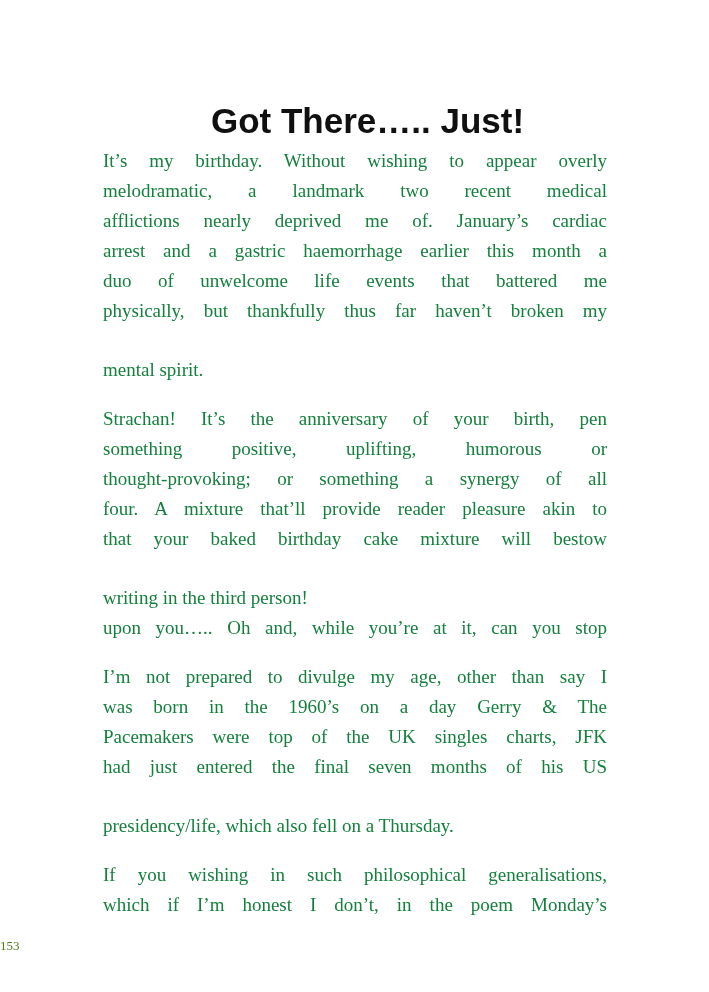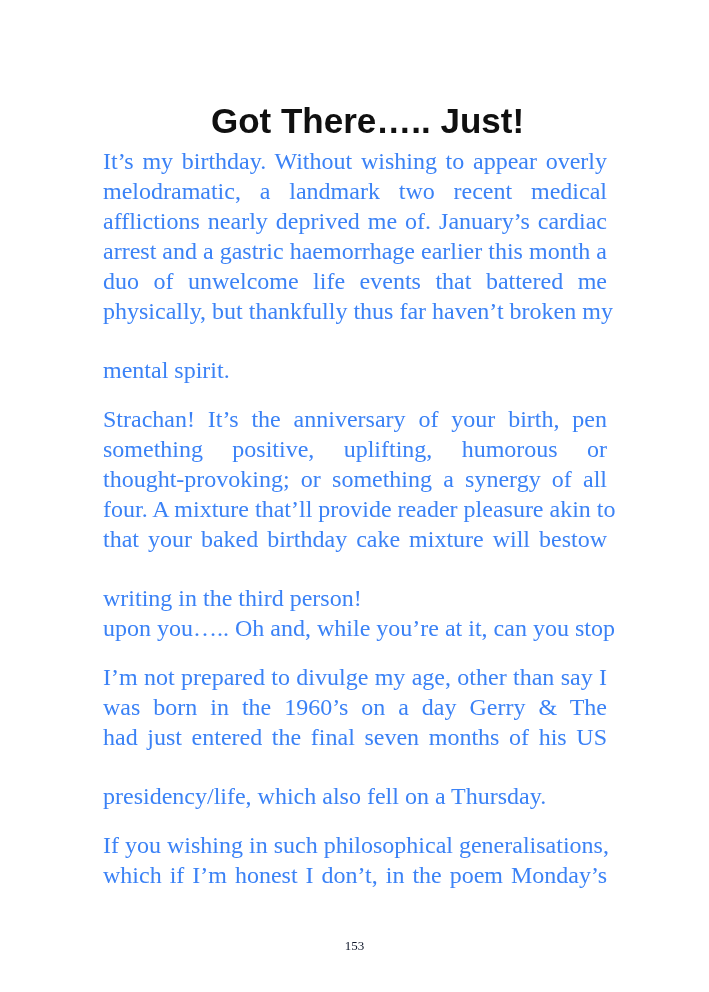--- a/index.html
+++ b/index.html
@@ -31,22 +31,22 @@
     line-height: 44px;
     color: #101010;
     letter-spacing: 0px;
     padding-left: 26px;
   }
   .content {
     position: absolute;
     top: 146px;
     left: 103px;
     width: 504px;
-    color: #3b82f6;
-    font-size: 24px;
+    color: #15803d;
+    font-size: 19px;
   }
   .para {
     margin: 0 0 19px 0;
   }
   .para:last-child {
     margin-bottom: 0;
   }
   .line {
     display: block;
     height: 30px;
@@ -57,24 +57,24 @@
   }
   .line.last {
     text-align-last: left;
     margin-top: 29px;
   }
   .page-number {
     position: absolute;
     top: 938px;
     left: 0;
     right: 0;
-    text-align: center;
+    text-align: left;
     font-family: "Liberation Serif", serif;
     font-size: 13px;
-    color: #0f172a;
+    color: #4d7c0f;
   }
 </style>
 </head>
 <body>
 
 <div class="page">
   <h1 class="title">Got There….. Just!</h1>
 
   <div class="content">
       <div class="para">
@@ -91,20 +91,21 @@
         <div class="line">something positive, uplifting, humorous or</div>
         <div class="line">thought-provoking; or something a synergy of all</div>
         <div class="line">four. A mixture that’ll provide reader pleasure akin to</div>
         <div class="line">that your baked birthday cake mixture will bestow</div>
         <div class="line last">writing in the third person!</div>
         <div class="line">upon you….. Oh and, while you’re at it, can you stop</div>
       </div>
       <div class="para">
         <div class="line">I’m not prepared to divulge my age, other than say I</div>
         <div class="line">was born in the 1960’s on a day Gerry &amp; The</div>
+        <div class="line">Pacemakers were top of the UK singles charts, JFK</div>
         <div class="line">had just entered the final seven months of his US</div>
         <div class="line last">presidency/life, which also fell on a Thursday.</div>
       </div>
       <div class="para">
         <div class="line">If you wishing in such philosophical generalisations,</div>
         <div class="line">which if I’m honest I don’t, in the poem Monday’s</div>
       </div>
     </div>
 
   <div class="page-number">153</div>

